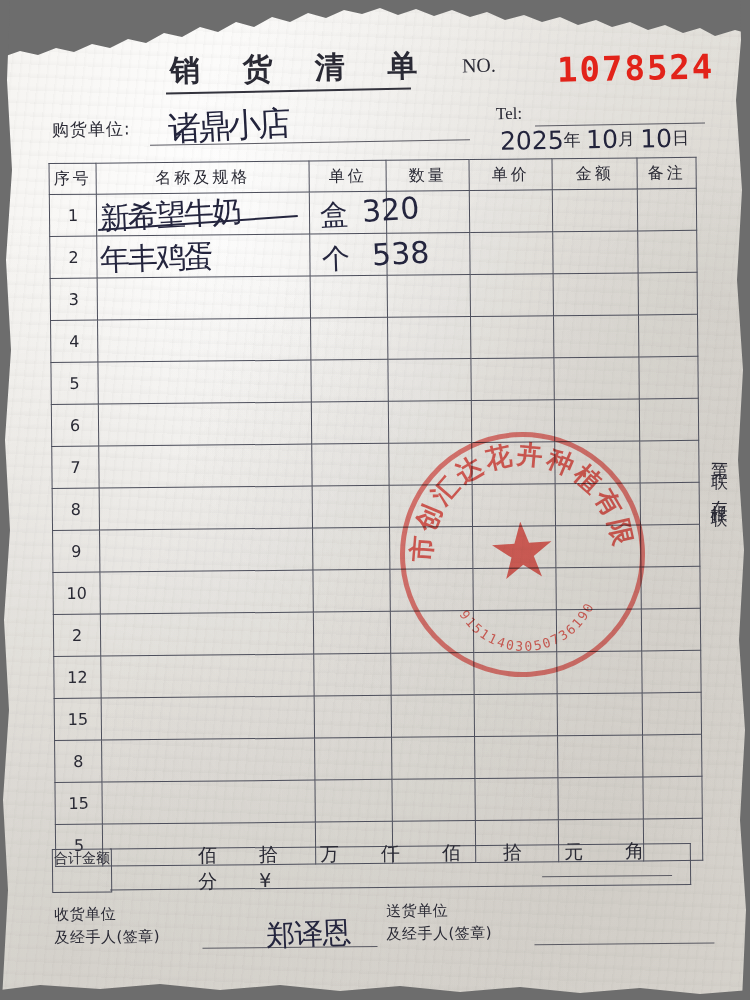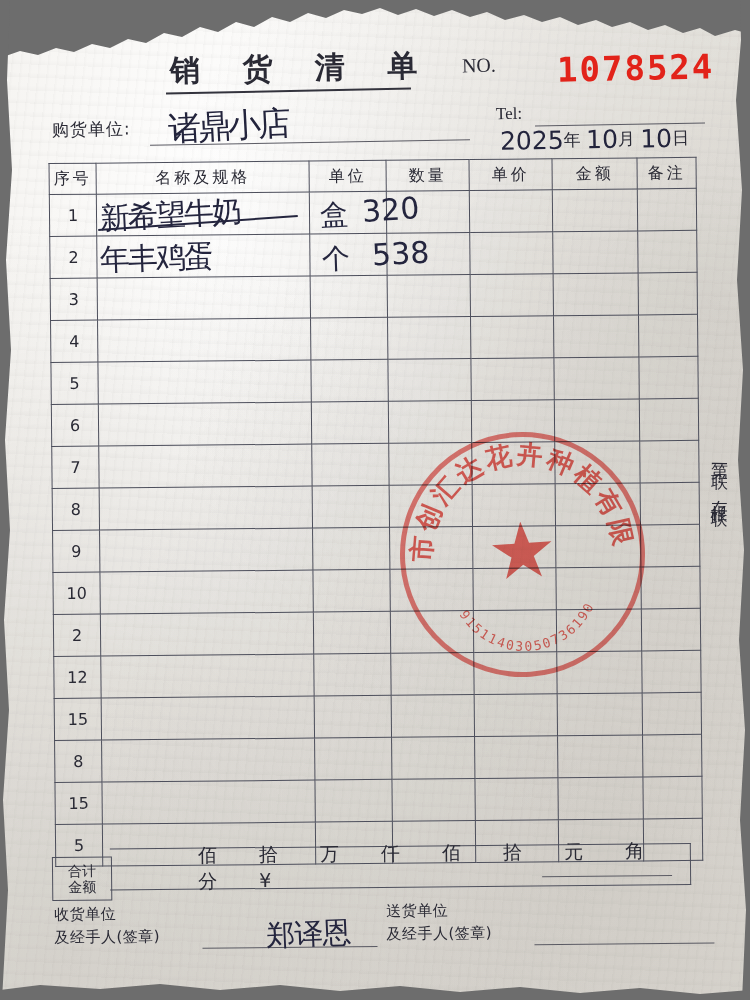--- a/index.html
+++ b/index.html
@@ -275,26 +275,25 @@
 
   
   .total-row {
     position: absolute;
     left: 52px; top: 846px;
     width: 640px; height: 42px;
     transform: rotate(-0.55deg);
   }
   .total-row .box {
     position: absolute;
-    left: 0; top: 8px;
+    left: 0; top: 0;
     width: 58px; height: 42px;
     border: 1px solid #4d4f5c;
     display: flex;
-    flex-direction: column;
-    align-items: center;
+    align-items: flex-start;
     justify-content: center;
     font-size: 14px;
     line-height: 16px;
     color: #2a2a35;
     font-family: "DejaVu Sans", sans-serif;
   }
   .total-row .amt {
     position: absolute;
     left: 58px; top: 0;
     width: 581px; height: 42px;

